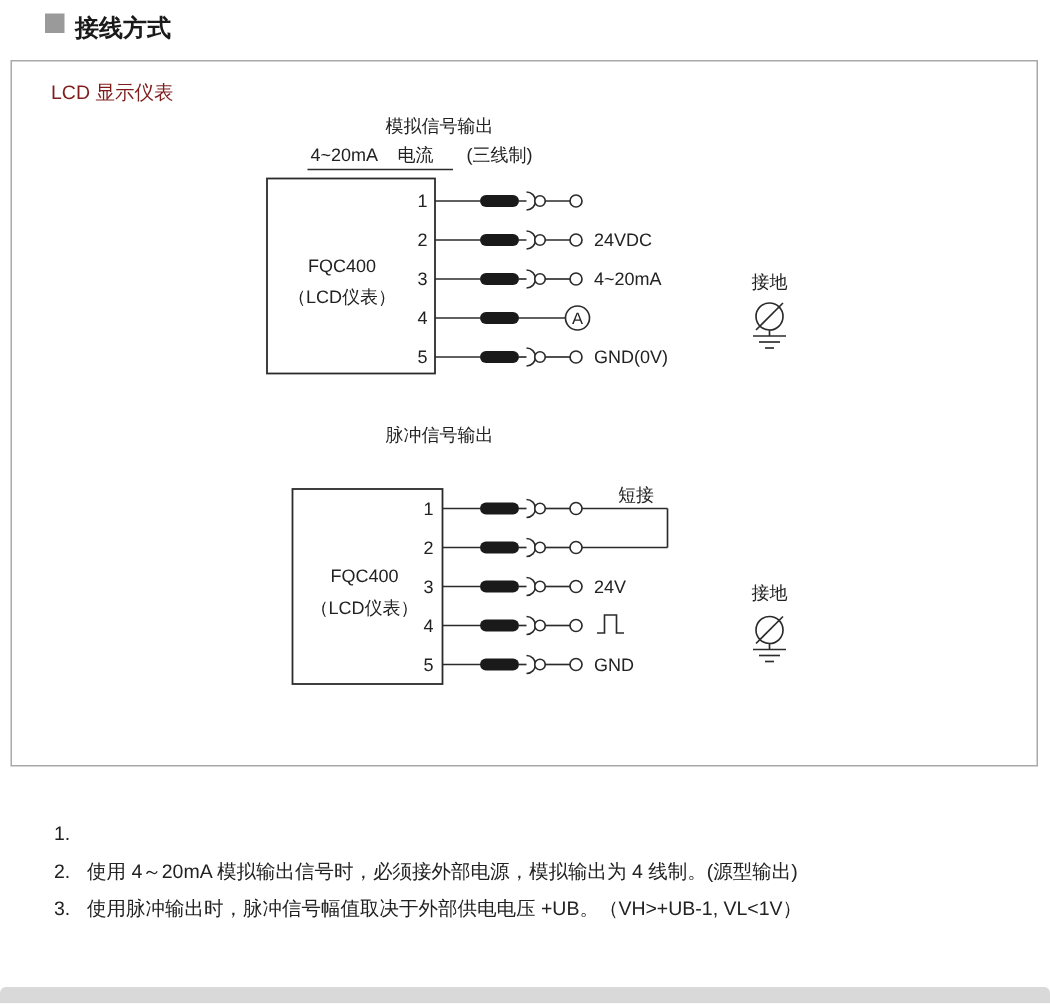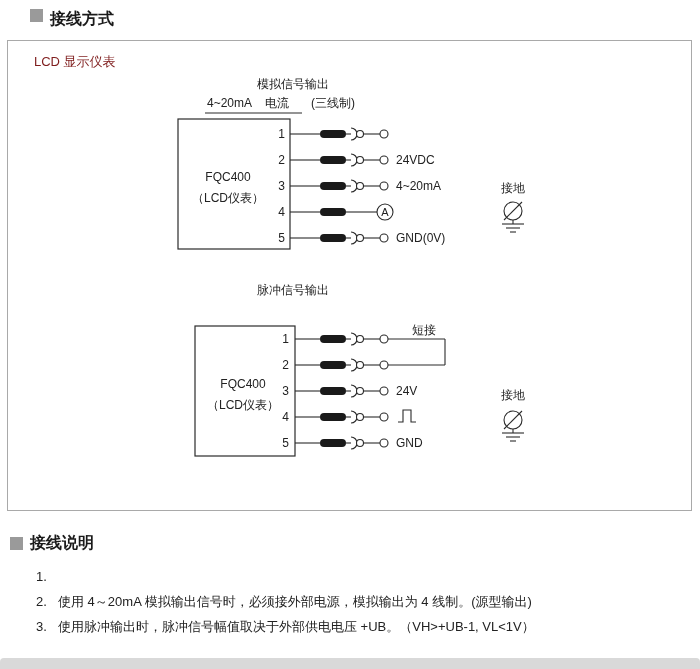--- a/index.html
+++ b/index.html
@@ -197,24 +197,20 @@
           <line class="ln" x1="505" y1="388" x2="505" y2="392"></line>
           <line class="ln" x1="494" y1="392" x2="516" y2="392"></line>
           <line class="ln" x1="498" y1="396" x2="512" y2="396"></line>
           <line class="ln" x1="502" y1="400" x2="508" y2="400"></line>
         </g>
       </g>
     </svg>
   </div>
 
   <div class="notes">
-    <div class="notes-title">
-      <span class="sq"></span>
-      <span>接线说明</span>
-    </div>
     <div class="note-list">
       <div class="note-row">
         <span class="note-num">1.</span>
       </div>
       <div class="note-row">
         <span class="note-num">2.</span>
         <span>使用 4～20mA 模拟输出信号时，必须接外部电源，模拟输出为 4 线制。(源型输出)</span>
       </div>
       <div class="note-row">
         <span class="note-num">3.</span>

